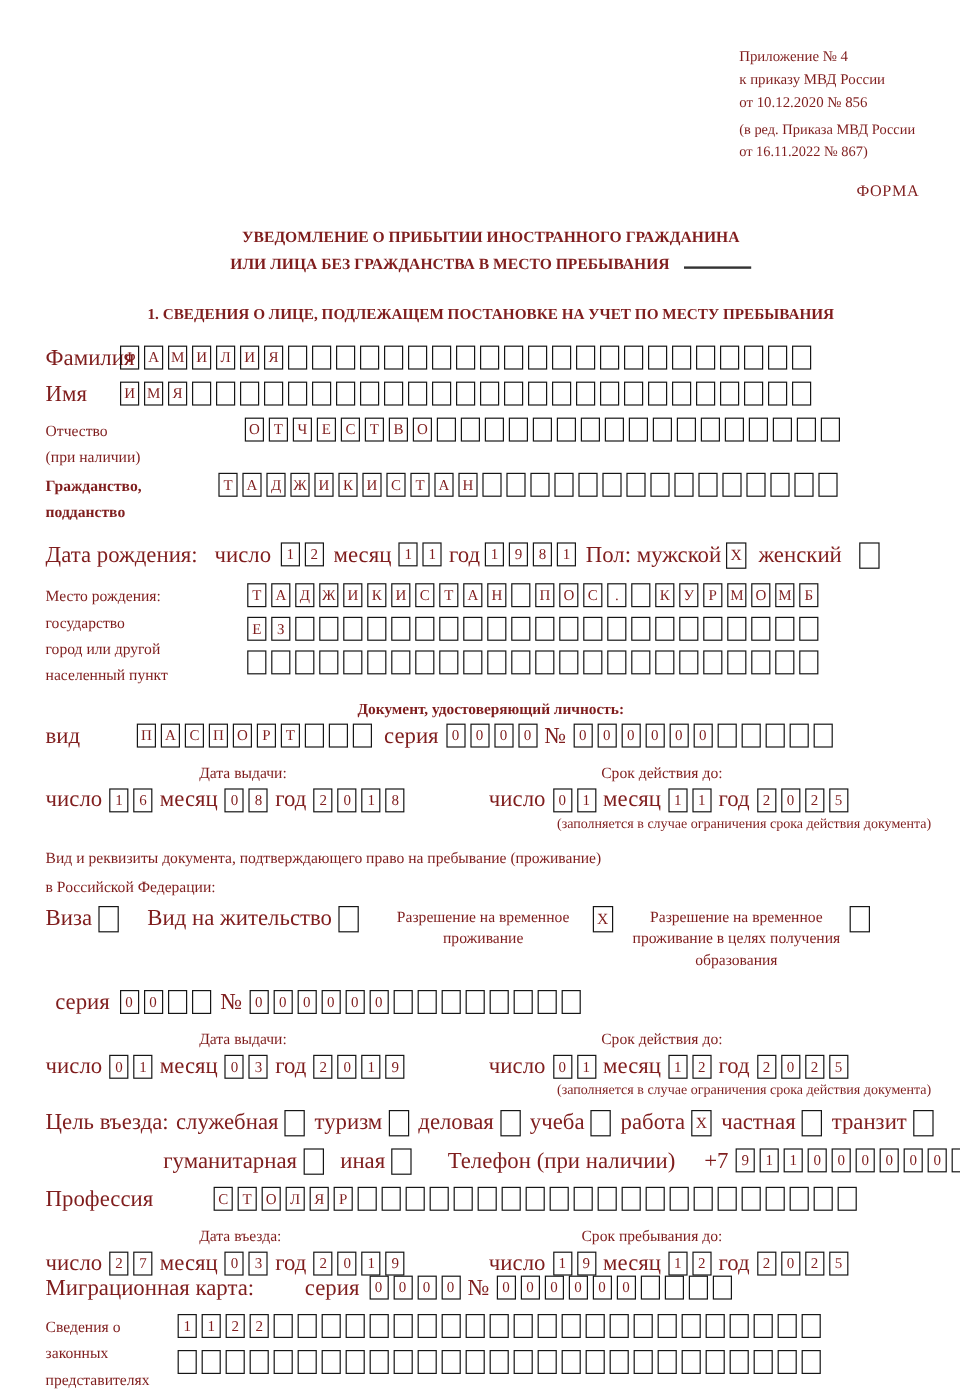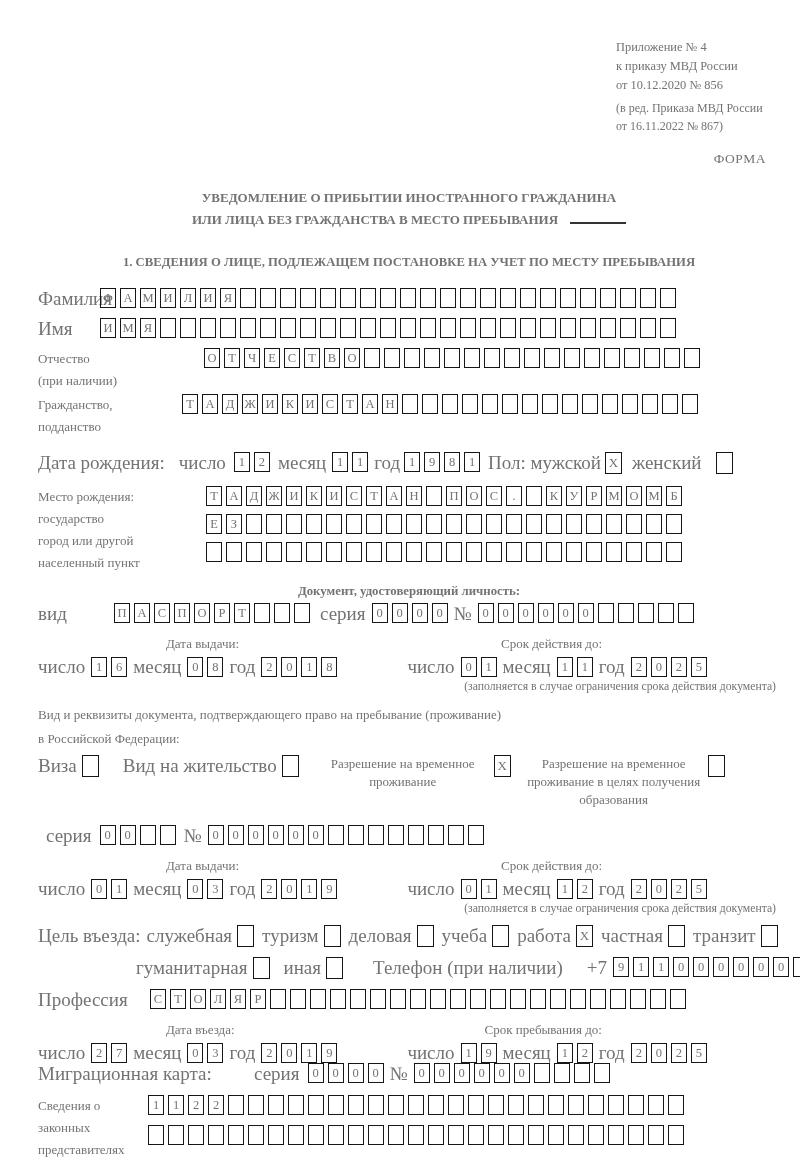--- a/index.html
+++ b/index.html
@@ -1,18 +1,18 @@
 <!DOCTYPE html>
 <html><head>
 <meta charset="utf-8">
 <style>
   * { box-sizing: border-box; }
   html,body { margin:0; padding:0; background:#ffffff; }
   .page {
-    width:800px; height:1163px; background:#fff; color:#737373;
+    width:800px; height:1163px; background:#fff; color:#7f1d1d;
     font-family:"Liberation Serif","DejaVu Serif",serif;
     padding:38px 20px 0 38px; overflow:hidden; position:relative;
   }
   
   .hdr { margin-left:578px; font-size:12.4px; line-height:19px; }
   .hdr2 { margin-left:578px; font-size:12px; line-height:18px; margin-top:4px; }
   .forma { text-align:right; font-weight:normal; font-size:13.5px; margin-top:16px; padding-right:14px; letter-spacing:.5px; }
   
   .title { text-align:center; font-weight:bold; font-size:13px; line-height:22px; margin-top:20px; }
   .tline { display:inline-block; width:56px; border-bottom:2px solid #333; height:12px; margin-left:12px; }
@@ -27,21 +27,21 @@
     display:inline-flex; align-items:center; justify-content:center;
     font-size:12.5px; line-height:1;
   }
   .cbox {
     width:17px; height:22px; border:1.6px solid #161616; flex:none;
     display:inline-flex; align-items:center; justify-content:center;
     font-size:13px; margin-top:0px;
   }
   .w62  { width:62px; }
   .w75  { width:76px; }
-  .w142 { width:144px; }
+  .w142 { width:144px;font-weight:bold; }
   .w165 { width:166px; }
   .w167 { width:168px; }
   .ml4{margin-left:4px}.ml6{margin-left:6px}.ml8{margin-left:8px}.ml10{margin-left:10px}
   .ml14{margin-left:14px}.ml18{margin-left:18px}.ml24{margin-left:24px}.ml30{margin-left:30px}
   .cellstack .cells { margin-bottom:8px; }
   .dochead { text-align:center; font-weight:bold; font-size:12.8px; margin-top:10px; }
   
   .dhrow { display:flex; margin-top:8px; }
   .dh1 { margin-left:128px; font-size:13px; }
   .dh2 { margin-left:262px; font-size:13px; }
@@ -540,21 +540,21 @@
         <span class="cell">0</span>
         <span class="cell">0</span>
         <span class="cell">0</span>
         <span class="cell">0</span>
         <span class="cell">0</span>
         <span class="cell">0</span>
         <span class="cell"></span>
       </span>
   </div>
 
-  <div class="frow" style="margin-top:10px;">
+  <div class="frow" style="margin-top:10px;gap:28px;">
     <span class="lbl" style="width:112px;">Профессия</span>
     <span class="cells">
         <span class="cell">С</span>
         <span class="cell">Т</span>
         <span class="cell">О</span>
         <span class="cell">Л</span>
         <span class="cell">Я</span>
         <span class="cell">Р</span>
         <span class="cell"></span>
         <span class="cell"></span>

